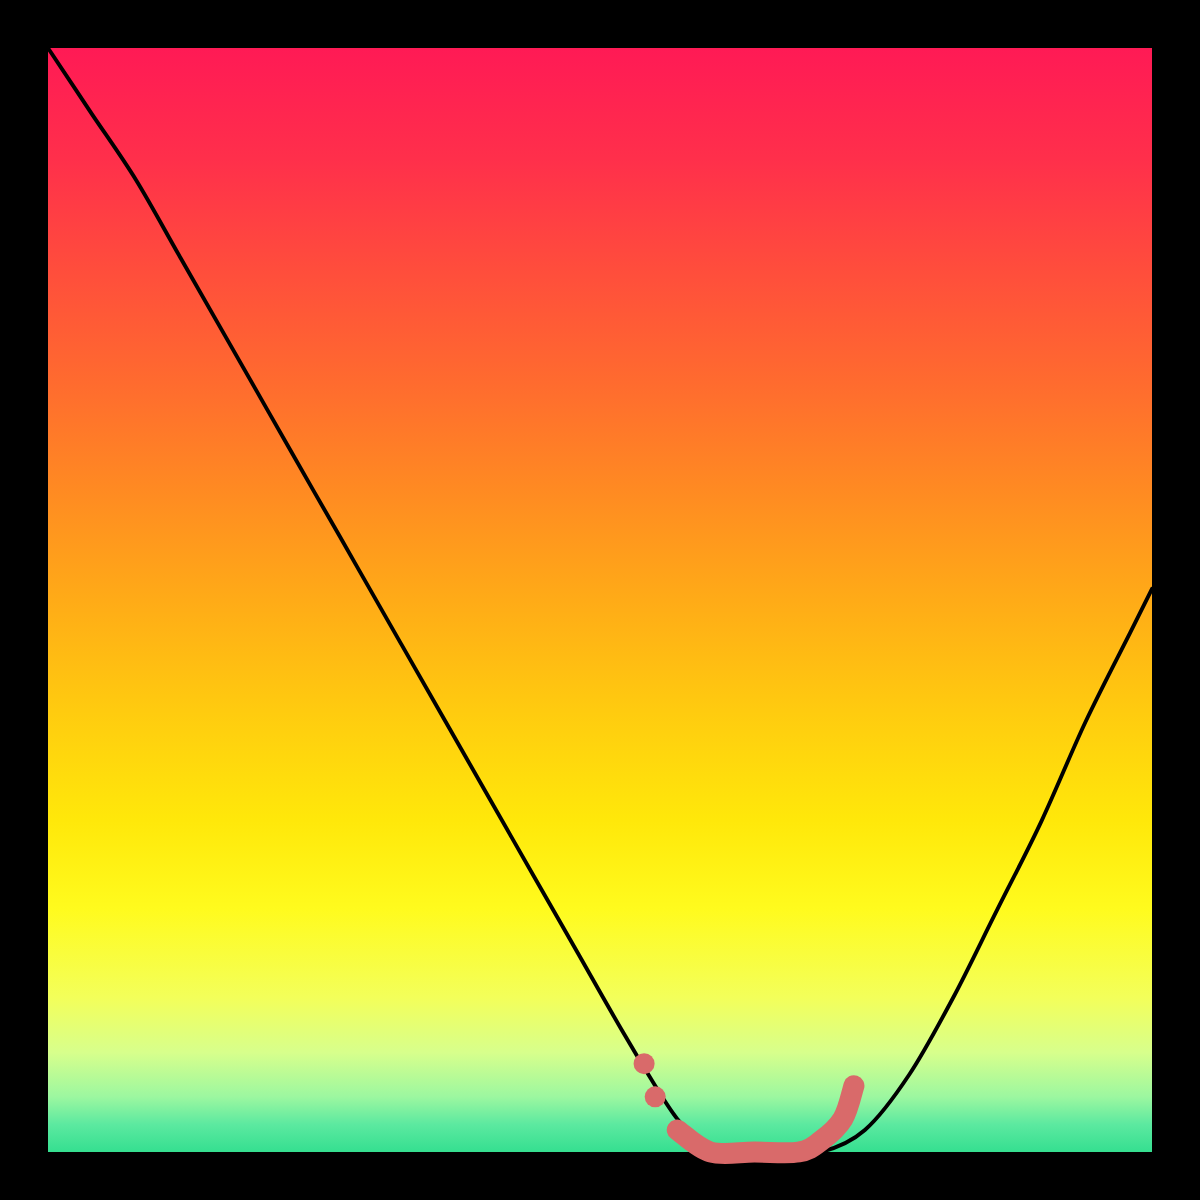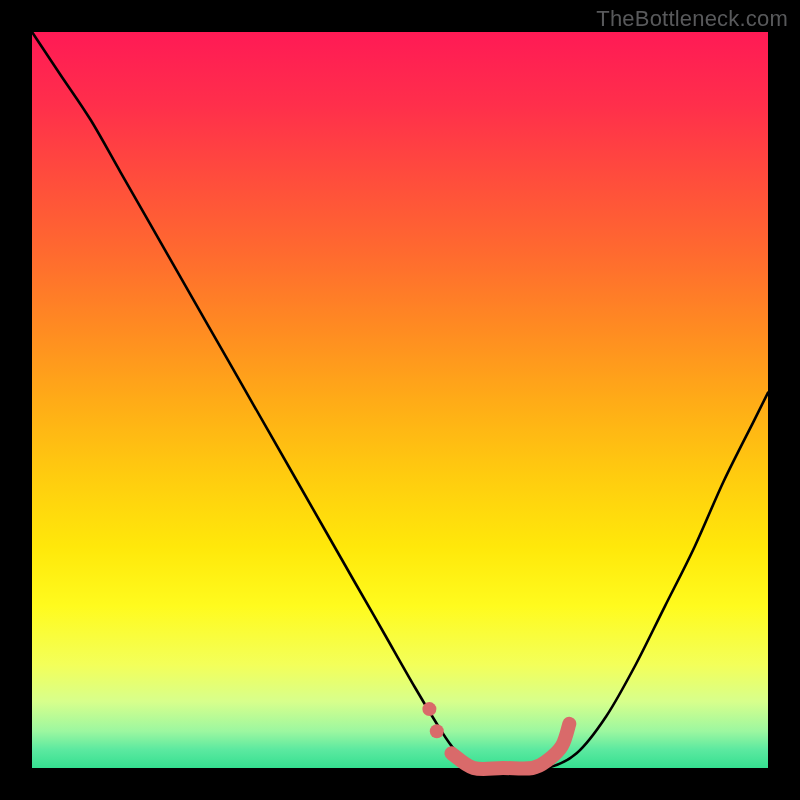--- a/index.html
+++ b/index.html
@@ -46,21 +46,20 @@
     color: #58595b;
     font-weight: 400;
     letter-spacing: 0.2px;
   }
 </style>
 </head>
 <body>
 
 <div class="chart-container">
 
-  <div class="attribution">TheBottleneck.com</div>
 
   <div class="plot-area">
 
     <svg class="gradient-bg" viewBox="0 0 736 736" preserveAspectRatio="none">
       <defs>
         <linearGradient id="bgGrad" x1="0" y1="0" x2="0" y2="1">
             <stop offset="0.00%" stop-color="#ff1a55"></stop>
             <stop offset="10.00%" stop-color="#ff2f4b"></stop>
             <stop offset="20.00%" stop-color="#ff4d3c"></stop>
             <stop offset="30.00%" stop-color="#ff6a2f"></stop>

